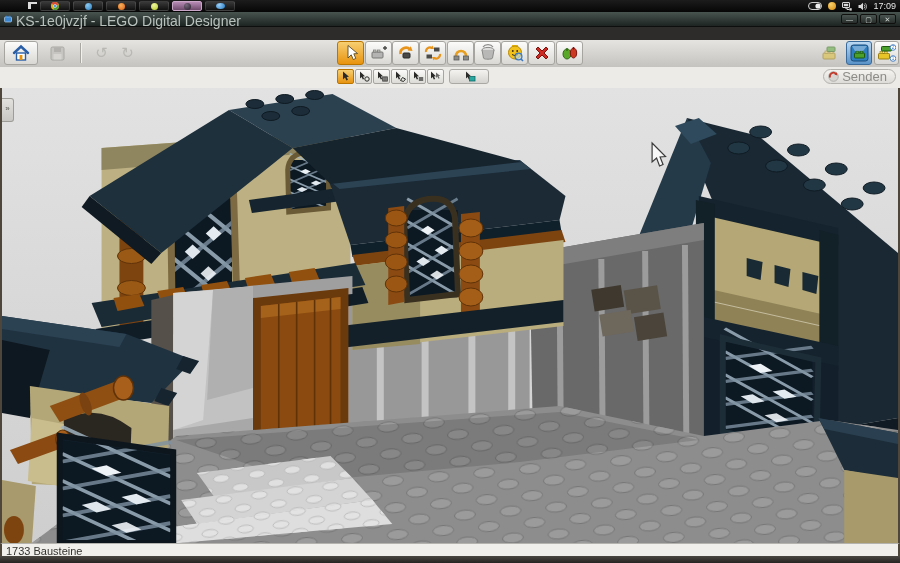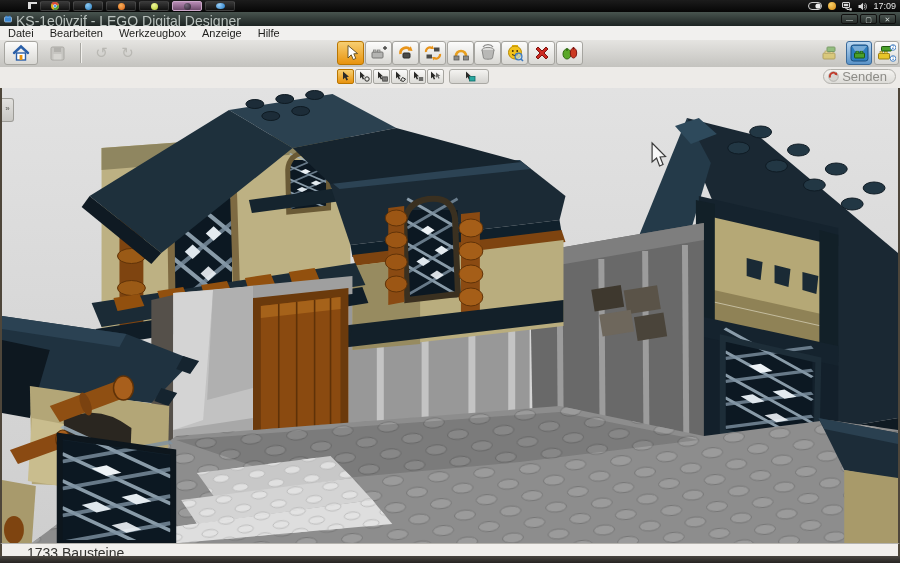--- a/index.html
+++ b/index.html
@@ -61,21 +61,21 @@
   .viewport{position:absolute;left:0;top:88px;width:900px;height:455px;background:#d6d6d6;
             border-left:2px solid #4e463a;border-right:2px solid #4e463a;box-sizing:border-box;}
   .panel-toggle{position:absolute;left:0px;top:10px;width:11px;height:22px;
                 background:linear-gradient(#e2e1de,#c8c7c3);border:1px solid #9d9c97;border-left:none;
                 border-radius:0 3px 3px 0;font-size:8px;color:#55544f;text-align:center;line-height:20px;}
   .scene{position:absolute;left:0;top:0;width:896px;height:455px;}
 
   .statusbar{position:absolute;left:0;top:543px;width:900px;height:13px;background:#f1efec;
              border-top:1px solid #b5b3ae;border-left:2px solid #4e463a;border-right:2px solid #4e463a;
              box-sizing:border-box;}
-  .status-text{position:absolute;left:25px;top:1px;font-size:14px;color:#33322f;}
+  .status-text{position:absolute;left:4px;top:1px;font-size:11px;color:#33322f;}
   .bottomedge{position:absolute;left:0;top:556px;width:900px;height:7px;
               background:linear-gradient(#4a4641,#262422);}
   svg{display:block;}
 </style>
 </head>
 <body>
 
 <div class="screen">
 
   <div class="taskbar">
@@ -130,27 +130,20 @@
       <rect x="0.5" y="2" width="7" height="5" rx="1" fill="#3a86d0" stroke="#cfe2f4" stroke-width="0.6"></rect>
       <rect x="1.5" y="0.8" width="2" height="1.6" fill="#3a86d0"></rect>
       <rect x="4.5" y="0.8" width="2" height="1.6" fill="#3a86d0"></rect>
     </svg>
     <span class="title-text">KS-1e0jvzjf - LEGO Digital Designer</span>
     <div class="wctl" style="right:42px">—</div>
     <div class="wctl" style="right:23px">▢</div>
     <div class="wctl" style="right:4px">✕</div>
   </div>
 
-  <div class="menubar">
-    <span class="menu-item">Datei</span>
-    <span class="menu-item">Bearbeiten</span>
-    <span class="menu-item">Werkzeugbox</span>
-    <span class="menu-item">Anzeige</span>
-    <span class="menu-item">Hilfe</span>
-  </div>
 
   <div class="toolbar1">
     <div class="tbtn" style="left:4px;width:34px">
       <svg width="20" height="18" viewBox="0 0 20 18">
         <path d="M3,9 L10,2.5 L17,9" stroke="#2a5fa8" stroke-width="2.4" fill="none" stroke-linecap="round"></path>
         <rect x="5.5" y="9" width="9" height="7" fill="#fff" stroke="#2a5fa8" stroke-width="1.4"></rect>
         <rect x="8.6" y="11" width="2.8" height="5" fill="#e8920c"></rect>
       </svg>
     </div>
     <div class="tbtn flat" style="left:42px;width:30px">

